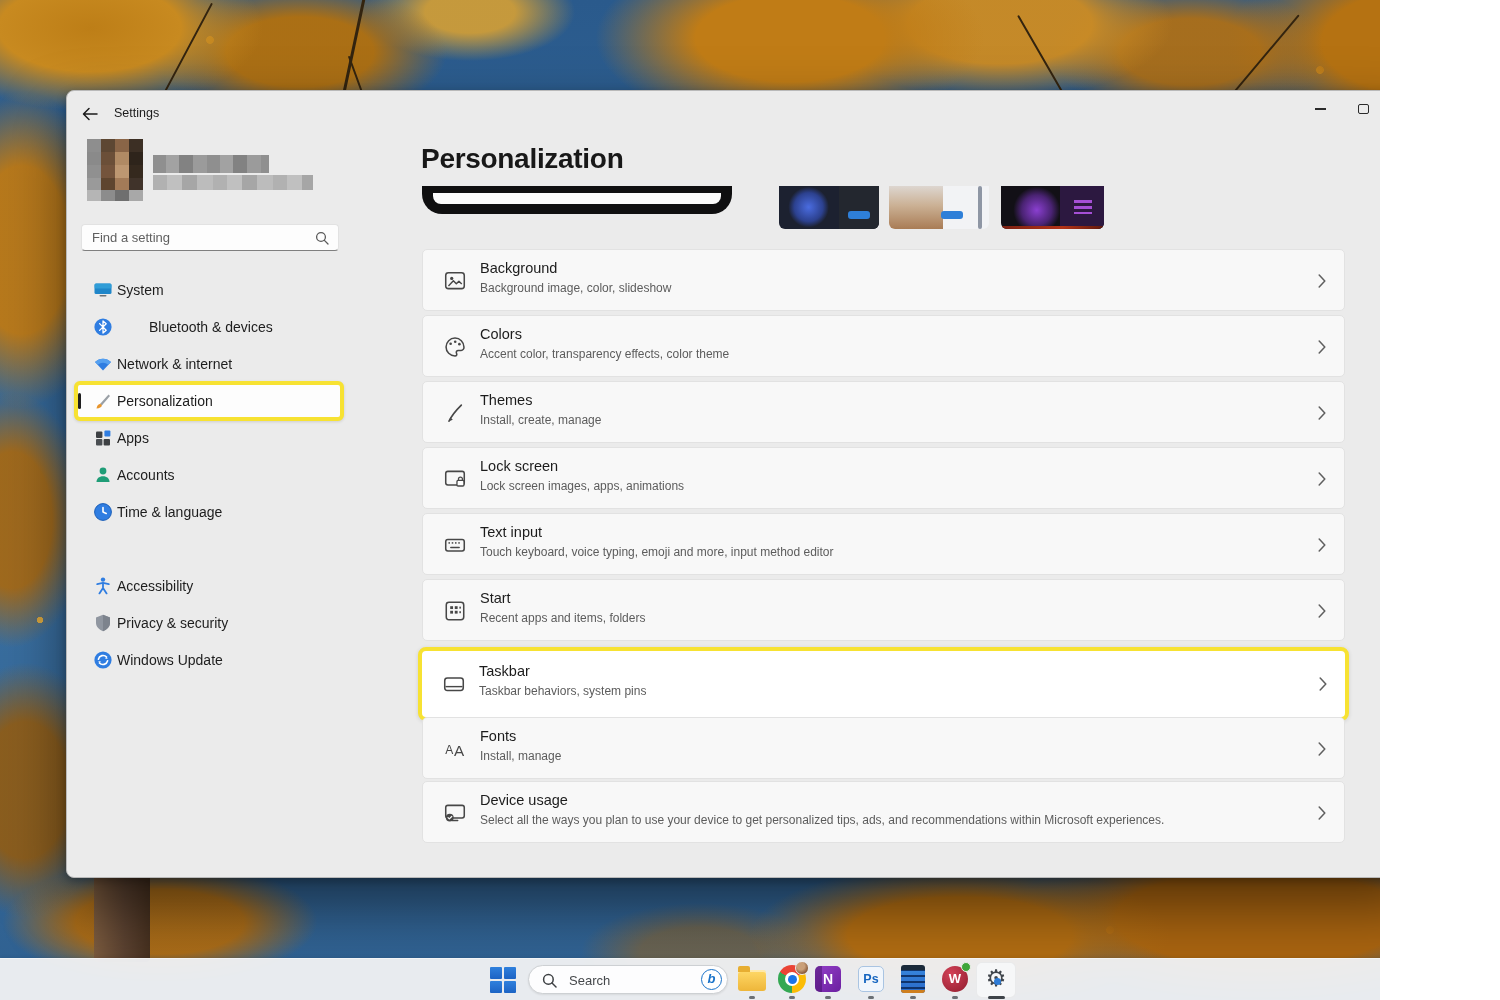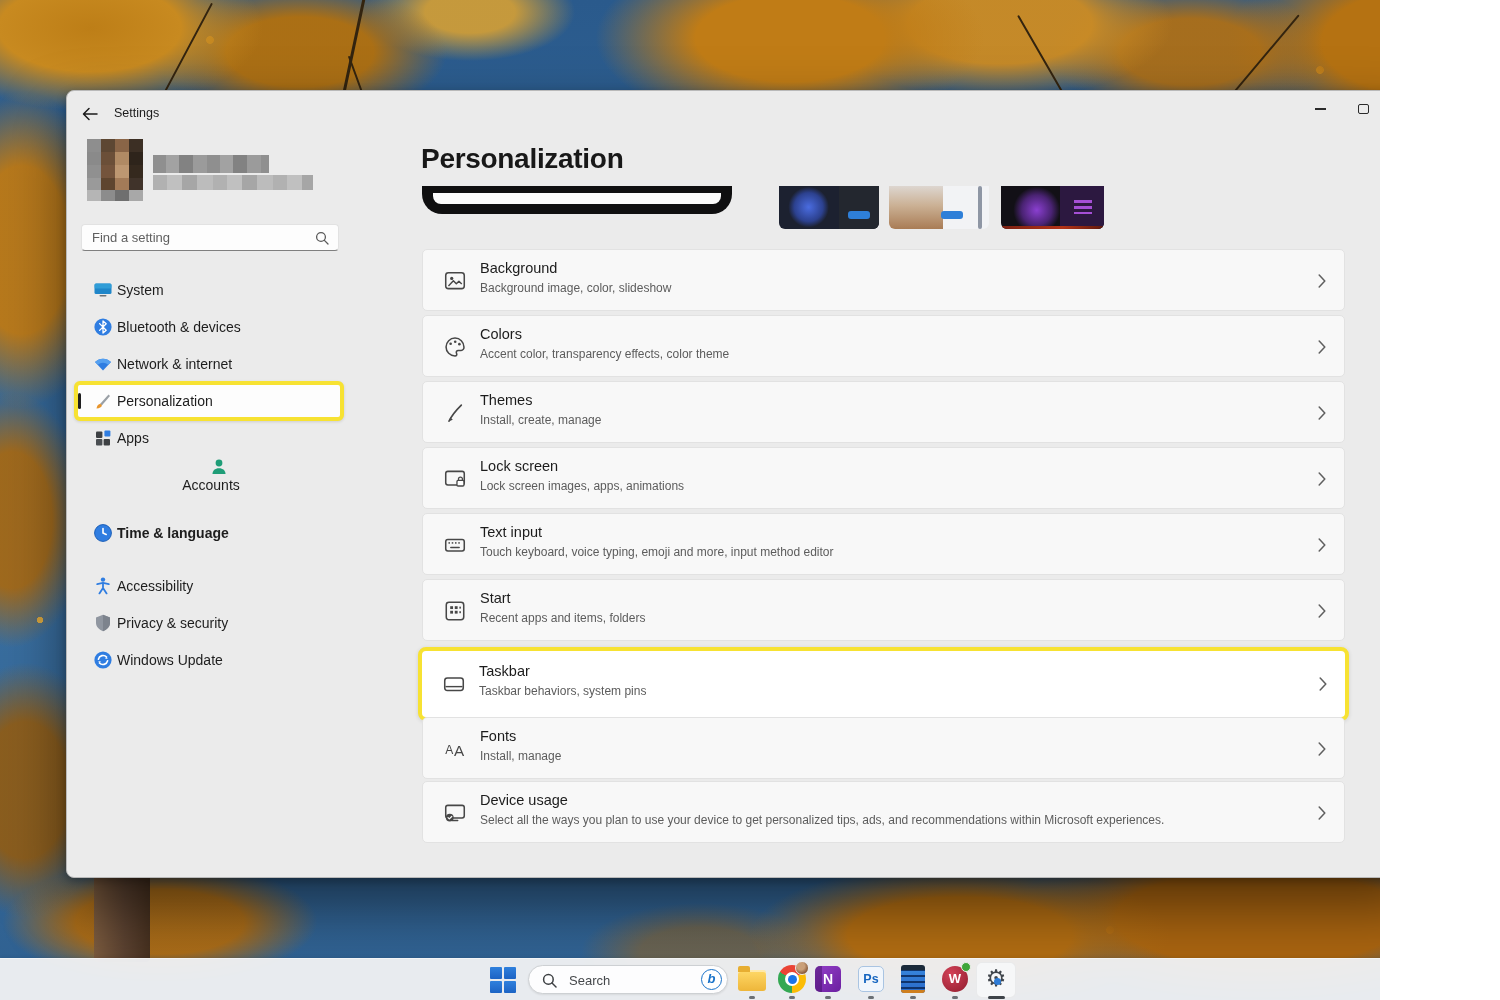--- a/index.html
+++ b/index.html
@@ -202,21 +202,21 @@
     <div class="side-row" style="top:181px;">
       <span class="side-ic">
         <svg width="20" height="20" viewBox="0 0 20 20">
             <rect x="1.5" y="3.5" width="17" height="10.5" rx="1.5" fill="#1f86c9"></rect>
             <rect x="1.5" y="3.5" width="17" height="5" rx="1.5" fill="#35a3db" opacity=".8"></rect>
             <rect x="6.5" y="15" width="7" height="1.6" rx=".8" fill="#6c7277"></rect>
           </svg>
       </span>
         <span class="side-label">System</span>
     </div>
-    <div class="side-row" style="top:218px;">
+    <div class="side-row" style="top:218px;gap:32px;">
       <span class="side-ic">
         <svg width="20" height="20" viewBox="0 0 20 20">
             <circle cx="10" cy="10" r="8.6" fill="#2f7de1"></circle>
             <path d="M6.6 6.6 L13.2 13.2 L10 16 V4 L13.2 6.8 L6.6 13.4" stroke="#fff" stroke-width="1.3" fill="none" stroke-linejoin="round" stroke-linecap="round"></path>
           </svg>
       </span>
         <span class="side-label">Bluetooth &amp; devices</span>
     </div>
     <div class="side-row" style="top:255px;">
       <span class="side-ic">
@@ -240,30 +240,30 @@
       <span class="side-ic">
         <svg width="20" height="20" viewBox="0 0 20 20">
             <rect x="3" y="3.5" width="6.4" height="6.4" rx="1" fill="#3d4043"></rect>
             <rect x="3" y="11" width="6.4" height="6.4" rx="1" fill="#4a4e52"></rect>
             <rect x="10.6" y="11" width="6.4" height="6.4" rx="1" fill="#3d4043"></rect>
             <rect x="11.4" y="2.6" width="6" height="6" rx="1" fill="#2f7de1"></rect>
           </svg>
       </span>
         <span class="side-label">Apps</span>
     </div>
-    <div class="side-row" style="top:366px;flex-direction:column;">
+    <div class="side-row" style="top:366px;">
       <span class="side-ic">
         <svg width="20" height="20" viewBox="0 0 20 20">
             <circle cx="10" cy="6" r="3.4" fill="#1f9d77"></circle>
             <path d="M3.5 17 C3.5 13.5 6 11.2 10 11.2 C14 11.2 16.5 13.5 16.5 17 Z" fill="#1f9d77"></path>
           </svg>
       </span>
         <span class="side-label">Accounts</span>
     </div>
-    <div class="side-row" style="top:424px;font-weight:bold;">
+    <div class="side-row" style="top:403px;">
       <span class="side-ic">
         <svg width="20" height="20" viewBox="0 0 20 20">
             <circle cx="10" cy="10" r="8.4" fill="#2f7de1"></circle>
             <circle cx="10" cy="10" r="8.4" fill="none" stroke="#1c5fb8" stroke-width="1"></circle>
             <path d="M10 10 V5.6 M10 10 L13.2 11.4" stroke="#fff" stroke-width="1.6" stroke-linecap="round"></path>
           </svg>
       </span>
         <span class="side-label">Time &amp; language</span>
     </div>
     <div class="side-row" style="top:477px;">

